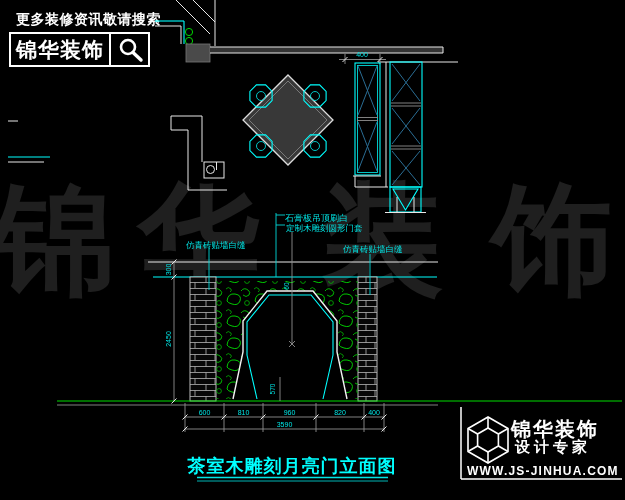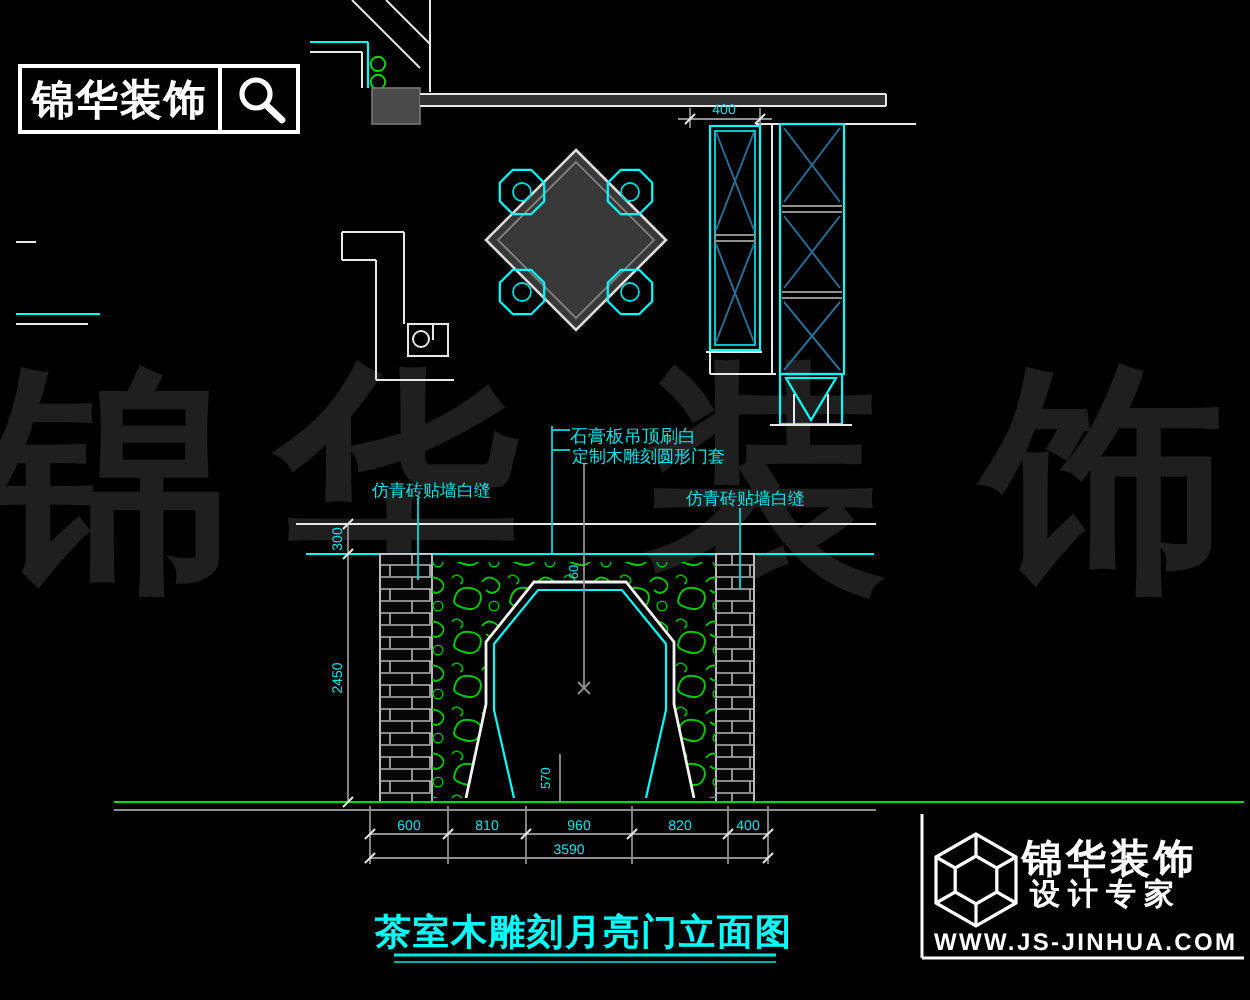--- a/index.html
+++ b/index.html
@@ -43,20 +43,21 @@
 
 <div id="stage">
 
   <div>
     <span class="wm" style="left:-8px">锦</span>
     <span class="wm" style="left:138px">华</span>
     <span class="wm" style="left:322px">装</span>
     <span class="wm" style="left:492px">饰</span>
   </div>
 
+  <div class="hdr-slogan">更多装修资讯敬请搜索</div>
   <div class="hdr-box">
     <div class="hdr-brand">锦华装饰</div>
     <div class="hdr-search">
       <svg width="30" height="26" viewBox="0 0 30 26">
         <circle cx="13" cy="10" r="7" stroke="#fff" stroke-width="2.6" fill="none"></circle>
         <line x1="18" y1="15.5" x2="26" y2="23" stroke="#fff" stroke-width="3.4" stroke-linecap="round"></line>
       </svg>
     </div>
   </div>
 

